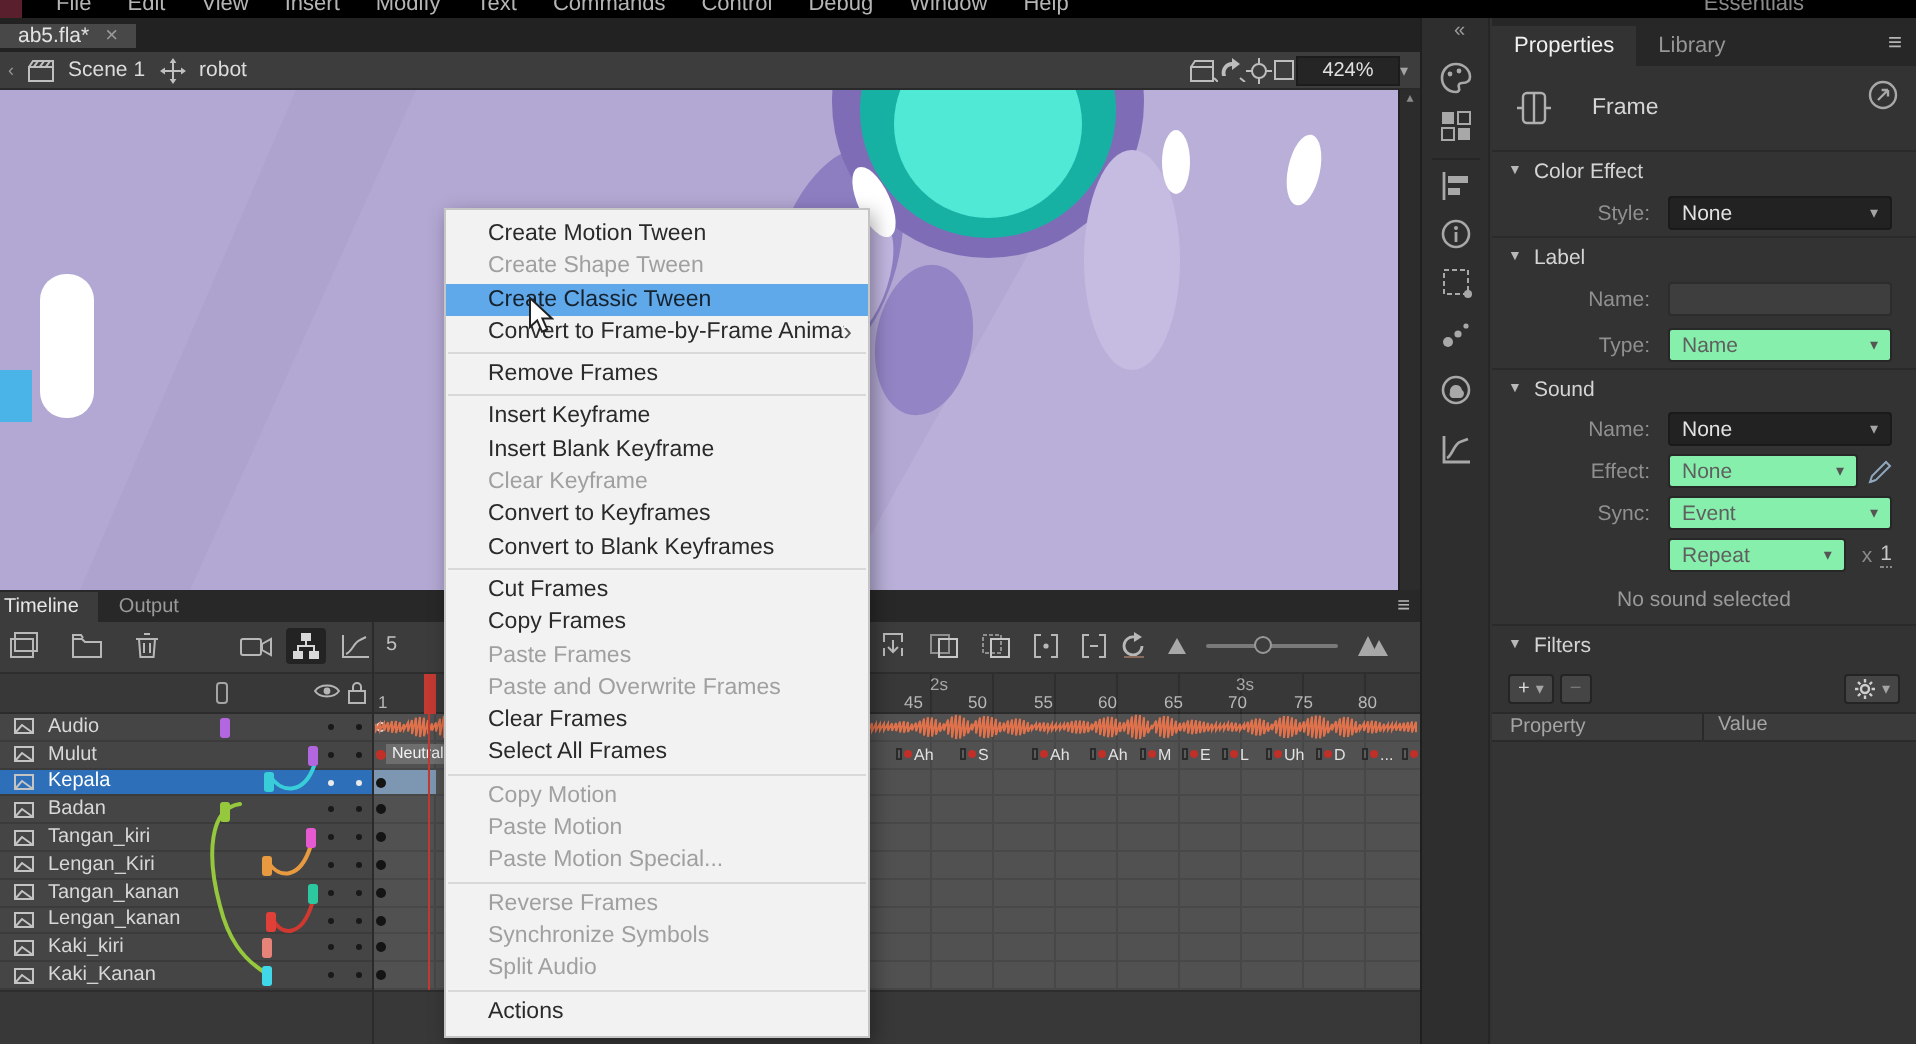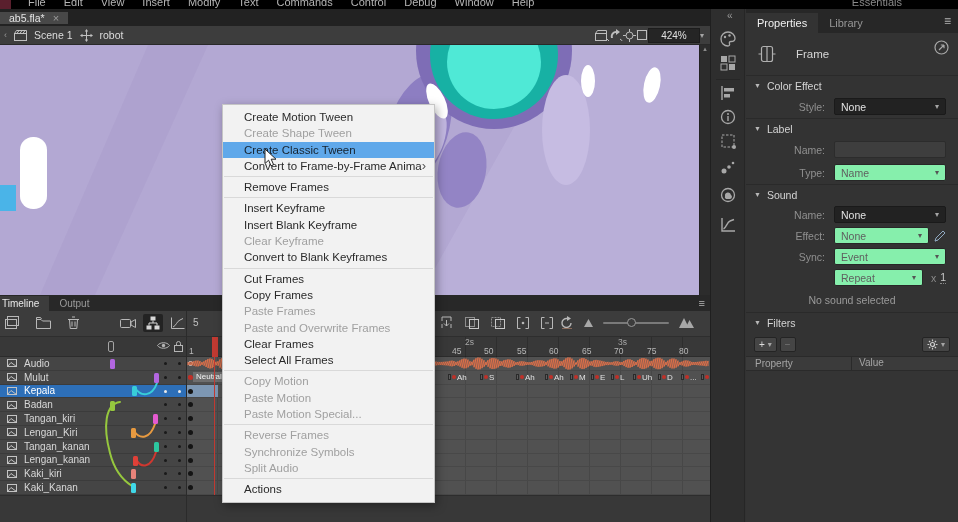--- a/index.html
+++ b/index.html
@@ -734,20 +734,23 @@
       <div class="cm-item normal">
         <span>Insert Keyframe</span>
       </div>
       <div class="cm-item normal">
         <span>Insert Blank Keyframe</span>
       </div>
       <div class="cm-item disabled">
         <span>Clear Keyframe</span>
       </div>
       <div class="cm-item normal">
+        <span>Convert to Keyframes</span>
+      </div>
+      <div class="cm-item normal">
         <span>Convert to Blank Keyframes</span>
       </div>
       <div class="cm-sep"></div>
       <div class="cm-item normal">
         <span>Cut Frames</span>
       </div>
       <div class="cm-item normal">
         <span>Copy Frames</span>
       </div>
       <div class="cm-item disabled">

